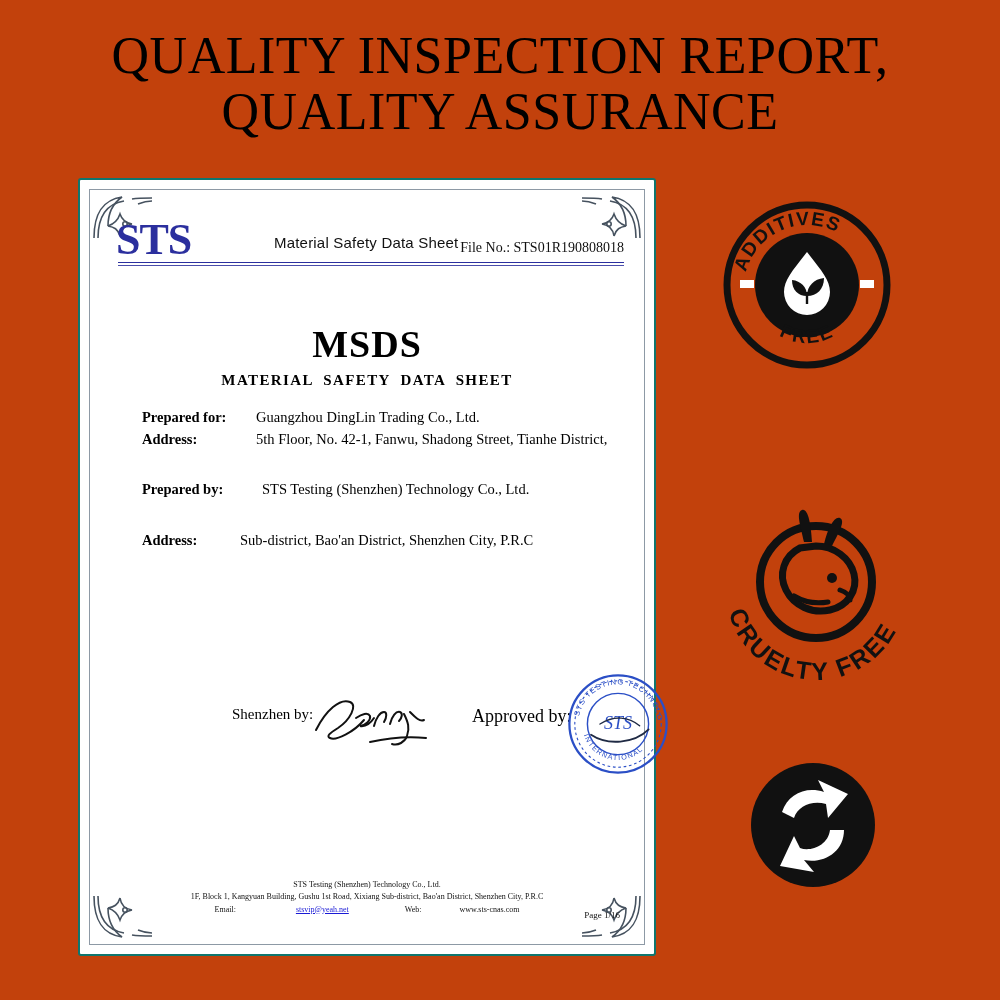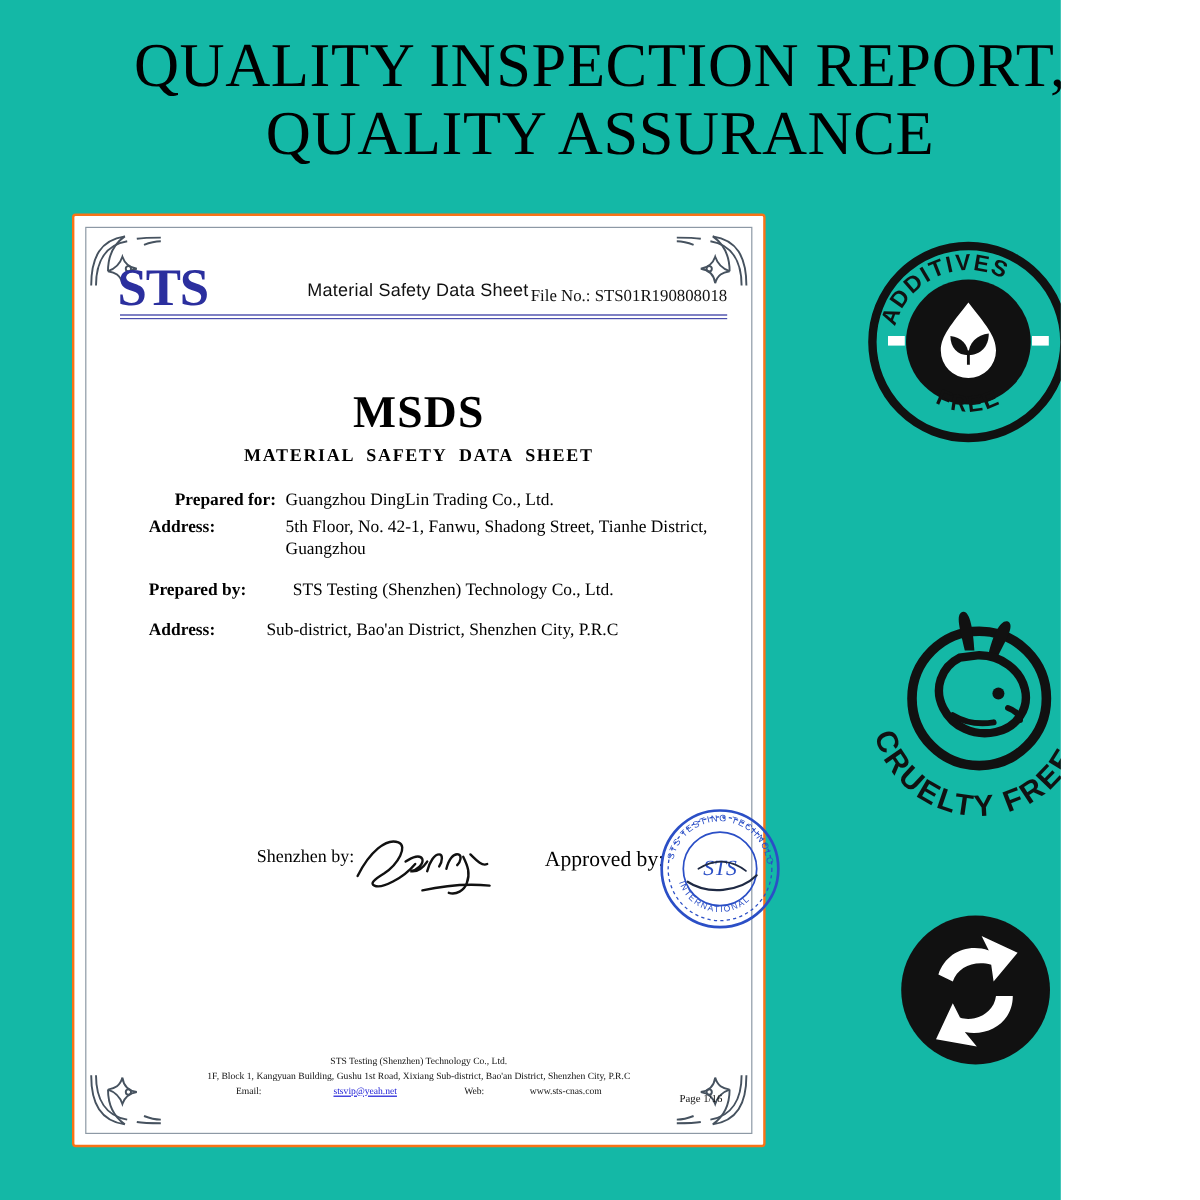--- a/index.html
+++ b/index.html
@@ -4,45 +4,45 @@
 <style>
   * { box-sizing: border-box; }
   html, body {
     margin: 0; padding: 0;
     width: 1000px; height: 1000px;
     background: #ffffff;
     font-family: "Liberation Sans", sans-serif;
   }
   #page {
     position: relative;
-    width: 884px; height: 1000px;
+    width: 1000px; height: 1000px;
     overflow: hidden;
-    background: #14b8a6;
+    background: #c2410c;
   }
 
   
   .headline {
     position: absolute;
     top: 28px; left: 0; width: 1000px;
     text-align: center;
     font-family: "Liberation Serif", serif;
     font-size: 52px;
     line-height: 1.08;
     letter-spacing: 0.5px;
     color: #000;
   }
   .headline .l1, .headline .l2 { display: block; white-space: nowrap; }
 
   
   .sheet {
     position: absolute;
-    left: 60px; top: 178px;
+    left: 78px; top: 178px;
     width: 578px; height: 778px;
     background: #fff;
-    border: 2px solid #f97316;
+    border: 2px solid #0f766e;
     border-radius: 3px;
   }
   .sheet-inner {
     position: absolute;
     left: 9px; top: 9px; right: 9px; bottom: 9px;
     border: 1px solid #8d99a5;
   }
   
   .corner {
     position: absolute;
@@ -124,29 +124,29 @@
   }
   .field-row {
     display: flex;
     align-items: flex-start;
     margin-bottom: 2px;
     font-family: "Liberation Serif", serif;
     font-size: 14.5px;
     color: #000;
     line-height: 1.35;
   }
-  .field-row.gap { margin-top: 14px; }
+  .field-row.gap { margin-top: 31px; }
   .f-label {
     font-weight: bold;
     white-space: nowrap;
     flex: 0 0 auto;
   }
   .f-value { padding-left: 8px; }
   .f-value .ln { display: block; }
-  .w-prepfor .f-label { width: 106px; text-align: right; }
+  .w-prepfor .f-label { width: 106px; }
   .w-addr1 .f-label { width: 106px; }
   .w-prepby .f-label { width: 112px; }
   .w-addr2 .f-label { width: 90px; }
   .w-issue .f-label { width: auto; }
 
   
   .sign-area {
     position: absolute;
     left: 62px; right: 40px; top: 500px;
     height: 120px;
@@ -272,21 +272,20 @@
 
     <div class="fields">
       <div class="field-row w-prepfor">
         <div class="f-label">Prepared for:</div>
         <div class="f-value">Guangzhou DingLin Trading Co., Ltd.</div>
       </div>
       <div class="field-row w-addr1">
         <div class="f-label">Address:</div>
         <div class="f-value">
           <span class="ln">5th Floor, No. 42-1, Fanwu, Shadong Street, Tianhe District,</span>
-          <span class="ln">Guangzhou</span>
         </div>
       </div>
       <div class="field-row w-prepby gap">
         <div class="f-label">Prepared by:</div>
         <div class="f-value">STS Testing (Shenzhen) Technology Co., Ltd.</div>
       </div>
       <div class="field-row w-addr2 gap">
         <div class="f-label">Address:</div>
         <div class="f-value">
           <span class="ln">Sub-district, Bao'an District, Shenzhen City, P.R.C</span>

